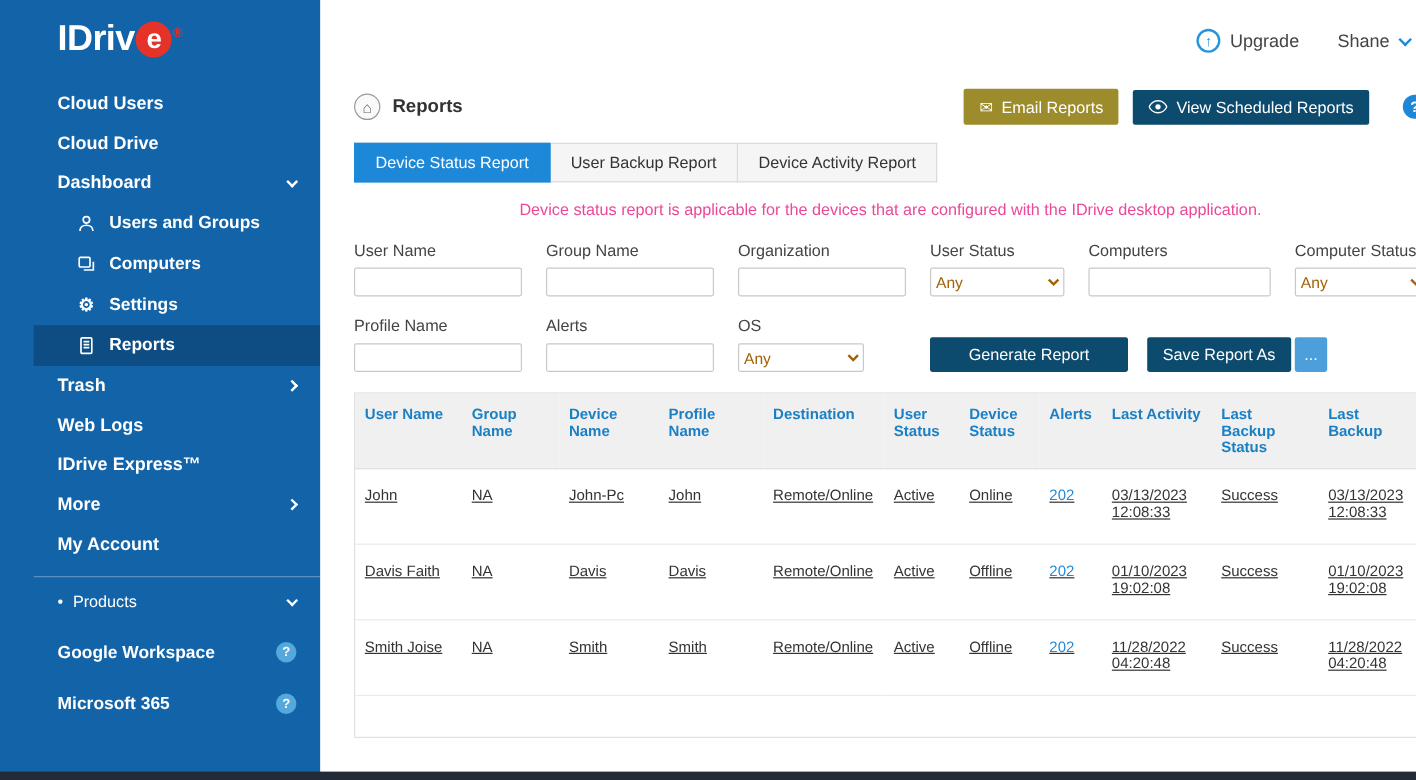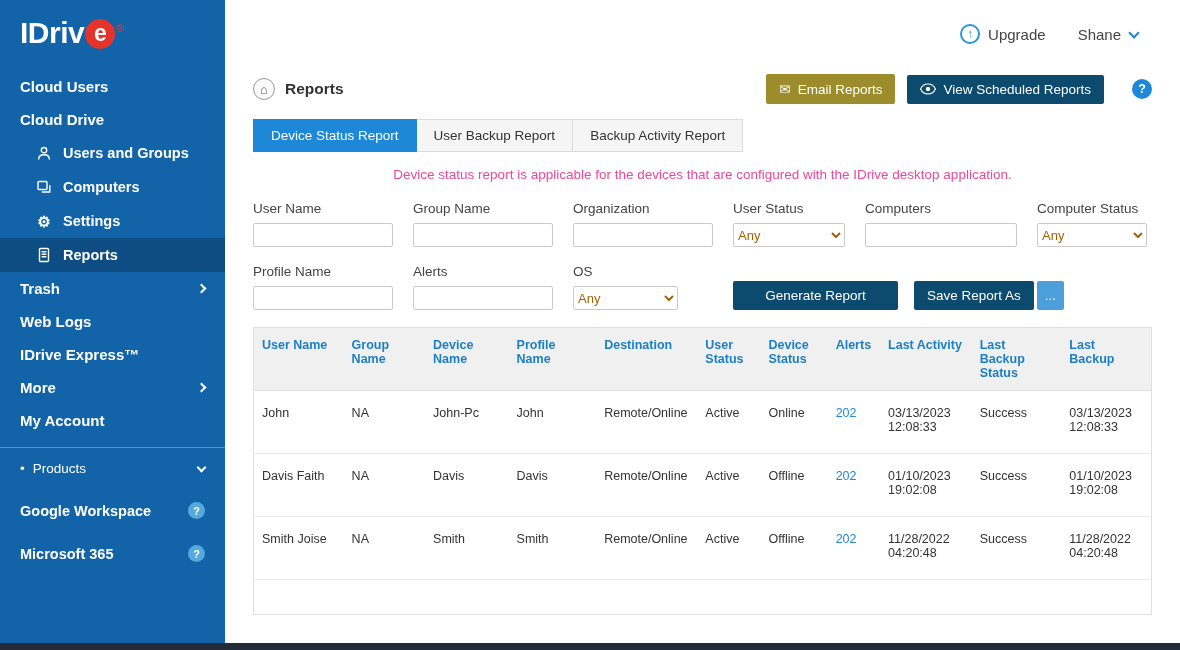--- a/index.html
+++ b/index.html
@@ -4,21 +4,21 @@
 <style>
   * { box-sizing: border-box; }
   html,body { margin:0; padding:0; }
   body {
     width:1180px; height:650px; overflow:hidden; position:relative;
     font-family:"Liberation Sans", sans-serif; background:#fff; color:#333;
   }
   .app { display:flex; width:100%; height:100%; }
 
   
-  .sidebar { width:225px; flex-shrink:0; background:#1263A8; color:#fff; overflow:hidden; }
+  .sidebar { width:267px; flex-shrink:0; background:#1263A8; color:#fff; overflow:hidden;padding-left:28px; }
   .logo { padding:16px 20px 10px; font-weight:800; font-size:30px; letter-spacing:-0.5px; cursor:pointer; white-space:nowrap; }
   .logo-e {
     display:inline-flex; width:30px; height:30px; background:#E6332A; border-radius:50%;
     align-items:center; justify-content:center; font-size:23px; vertical-align:2px; margin-left:1px;
   }
   .logo-reg { color:#E6332A; font-size:11px; vertical-align:super; margin-left:1px; }
 
   .nav { margin-top:10px; }
   .nav-item {
     display:flex; align-items:center; padding:8px 20px; font-weight:700; font-size:15px; cursor:pointer;
@@ -81,21 +81,21 @@
   .btn-generate { width:165px; justify-content:center; padding:7px 0;text-align:right; }
   .save-group { display:flex; gap:3px; }
   .btn-dots { background:#4D9FDB; padding:7px 8px; }
 
   .table-wrap { margin-top:17px; border:1px solid #E0E0E0; min-height:288px; background:#fff; }
   table { width:100%; border-collapse:collapse; }
   th {
     background:#F0F0F0; color:#1B7FC4; font-size:12.5px; font-weight:700; text-align:left;
     padding:10px 8px; vertical-align:top; border-bottom:1px solid #E0E0E0;
   }
-  td { font-size:12.5px; color:#333; padding:15px 8px 19px; vertical-align:top; border-bottom:1px solid #EAEAEA; }
+  td { font-size:12.5px; color:#333; padding:15px 8px 19px; vertical-align:top; border-bottom:1px solid #EAEAEA;text-decoration:underline; }
   tbody tr:last-child td { border-bottom:1px solid #EAEAEA; }
   .alert-link { color:#1E88D8; cursor:pointer; }
 
   .footer-bar { position:absolute; left:0; right:0; bottom:0; height:7px; background:#232B39; }
 
   svg.icn { display:block; }
 </style>
 </head>
 <body>
 
@@ -105,20 +105,24 @@
     <div class="logo">
       <span>IDriv</span><span class="logo-e">e</span><span class="logo-reg">®</span>
     </div>
 
     <nav class="nav">
       <div class="nav-item">
         <span>Cloud Users</span>
       </div>
       <div class="nav-item">
         <span>Cloud Drive</span>
+      </div>
+      <div class="nav-item">
+        <span>Dashboard</span>
+        <span class="chev chev-down ml-auto"></span>
       </div>
 
       <div class="nav-item sub-item">
         <span class="side-icon">
           <svg class="icn" width="16" height="16" viewBox="0 0 16 16" fill="none" stroke="#fff" stroke-width="1.4">
             <circle cx="8" cy="5.2" r="2.7"></circle>
               <path d="M2.6 14.4c0-3 2.4-4.7 5.4-4.7s5.4 1.7 5.4 4.7"></path>
           </svg>
         </span>
         <span>Users and Groups</span>
@@ -214,21 +218,21 @@
             </span>
             <span>View Scheduled Reports</span>
           </button>
           <span class="help-circle">?</span>
         </div>
       </div>
 
       <div class="tabs">
         <div class="tab active">Device Status Report</div>
         <div class="tab">User Backup Report</div>
-        <div class="tab">Backup Activity Report</div>
+        <div class="tab">Device Activity Report</div>
       </div>
 
       <div class="desc">Device status report is applicable for the devices that are configured with the IDrive desktop application.</div>
 
       <div class="filters">
         <div class="field">
           <label>User Name</label>
           <input type="text" style="">
         </div>
         <div class="field">

